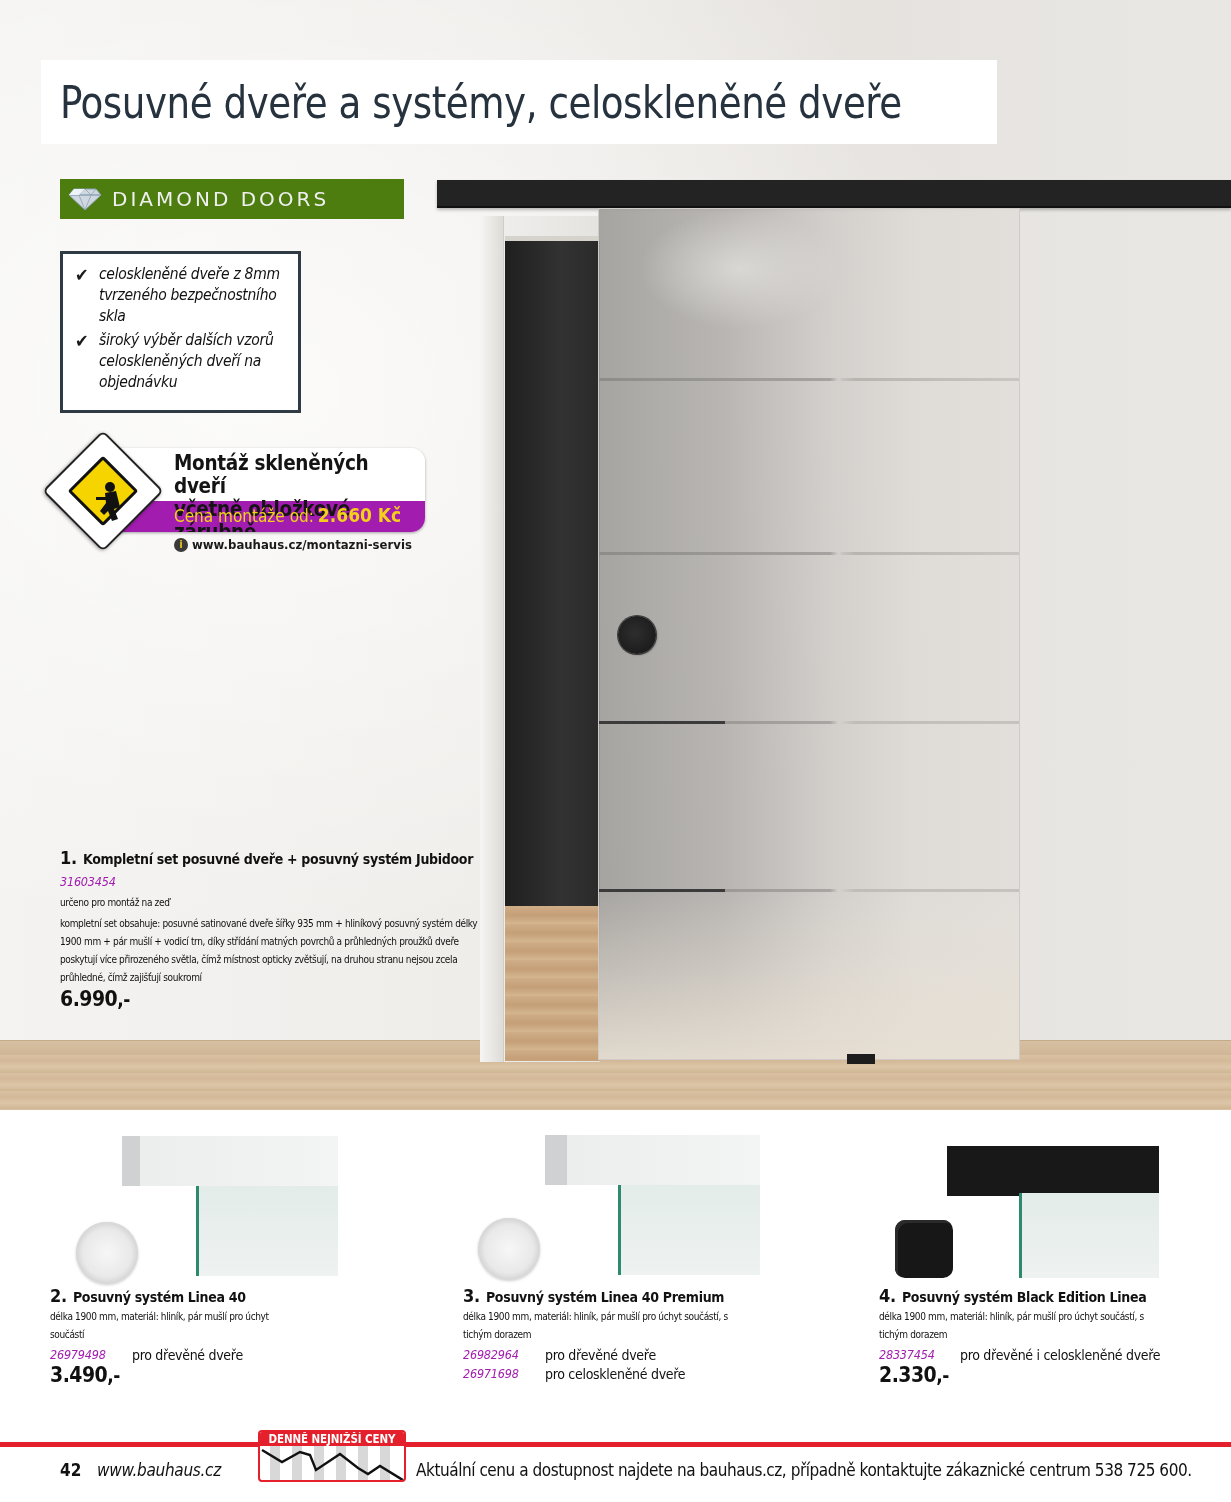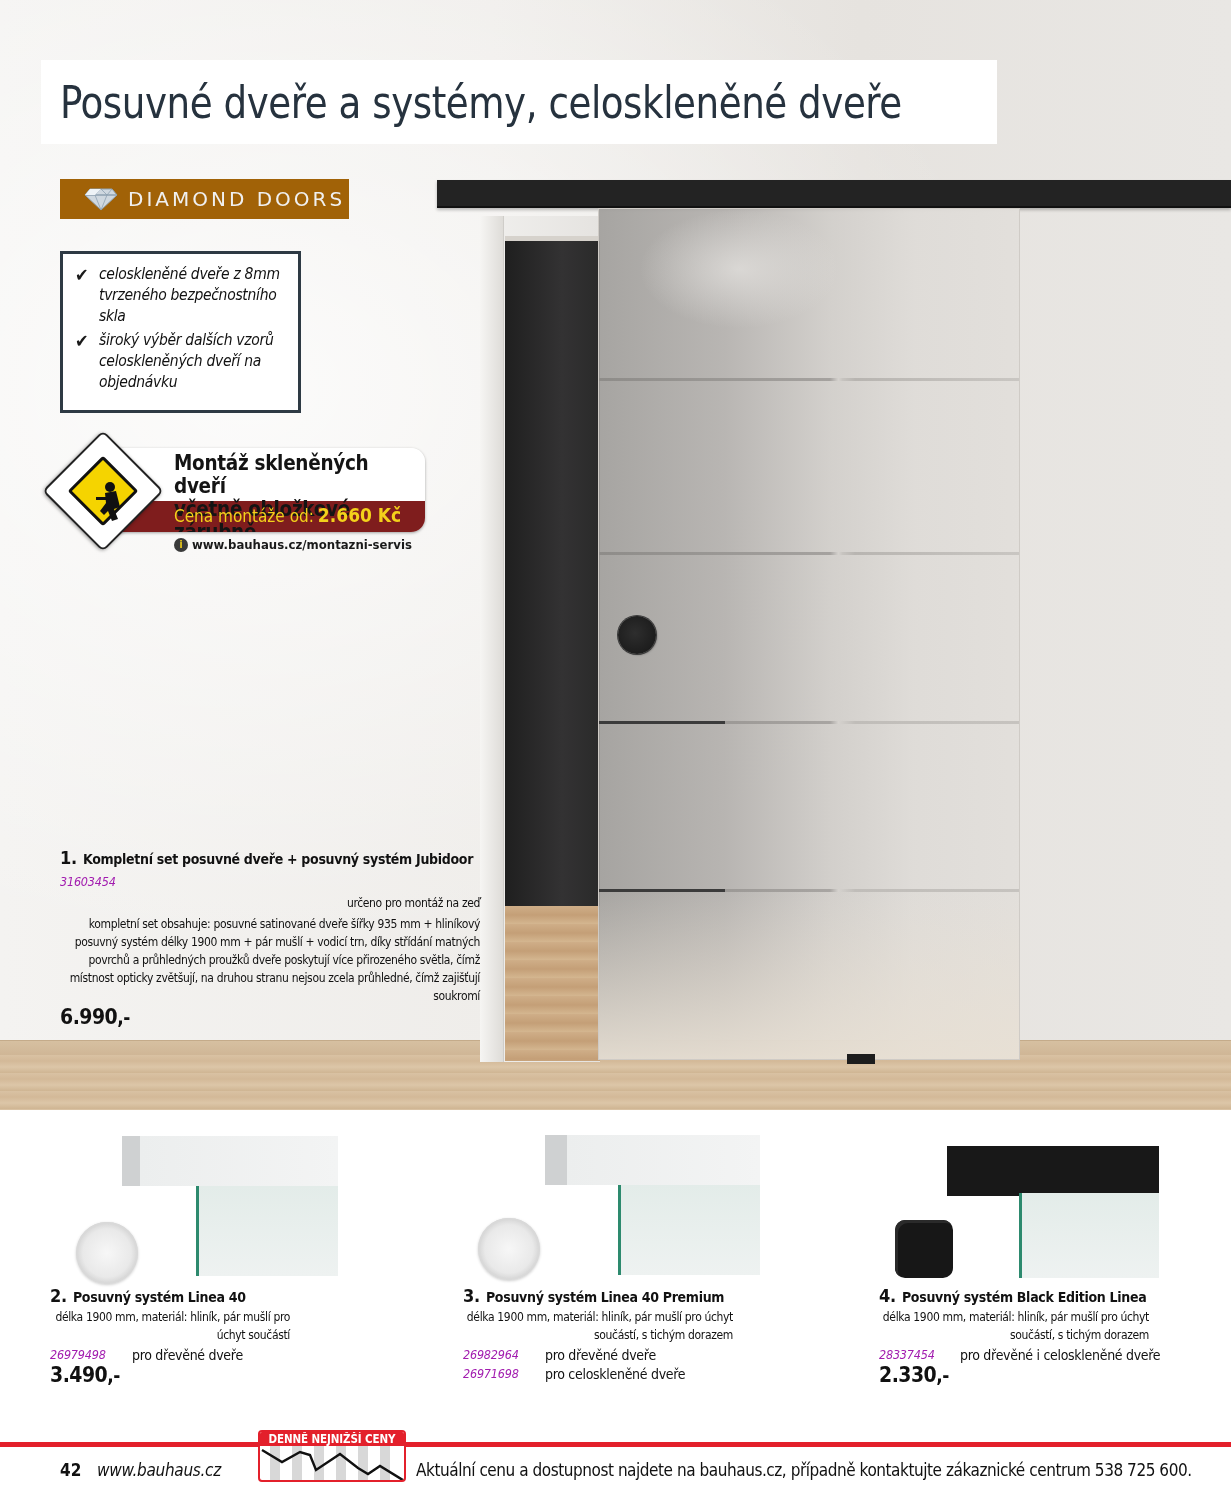--- a/index.html
+++ b/index.html
@@ -82,22 +82,22 @@
       background: #ffffff; display: flex; align-items: center; padding-left: 19px;
     }
     .title-box h1 {
       font-family: "DejaVu Sans Condensed", "Liberation Sans Narrow", "Liberation Sans", sans-serif;
       font-weight: normal; font-size: 45px; letter-spacing: -0.5px; color: #26323e;
       transform: scaleX(0.92); transform-origin: left center; white-space: nowrap;
     }
 
     
     .brand-logo {
-      position: absolute; left: 60px; top: 179px; width: 289px; height: 40px;
-      background: #a16207; display: flex; align-items: center; padding-left: 24px;
+      position: absolute; left: 60px; top: 179px; width: 344px; height: 40px;
+      background: #4d7c0f; display: flex; align-items: center; padding-left: 8px;
     }
     .brand-logo .gem { width: 34px; height: 24px; margin-right: 10px; }
     .brand-logo .brand-name {
       color: #f0f0f0; font-family: "DejaVu Sans", "Liberation Sans", sans-serif; font-size: 20px;
       letter-spacing: 3px; font-weight: normal;
     }
 
     
     .features {
       position: absolute; left: 60px; top: 251px; width: 241px; height: 162px;
@@ -117,21 +117,21 @@
     .install .panel {
       position: absolute; left: 60px; top: 8px; width: 313px; height: 84px;
       border-radius: 0 14px 14px 0; overflow: hidden;
       box-shadow: 0 1px 3px rgba(0,0,0,0.35);
     }
     .install .panel .top {
       height: 53px; background: #ffffff; padding: 4px 0 0 62px;
       font-weight: bold; font-size: 20.5px; line-height: 23px; color: #141414; letter-spacing: -0.3px;
     }
     .install .panel .bottom {
-      height: 31px; background: #7f1d1d; padding: 3px 0 0 62px; color: #f3d11b; font-size: 17px;
+      height: 31px; background: #a21caf; padding: 3px 0 0 62px; color: #f3d11b; font-size: 17px;
     }
     .install .panel .bottom b { font-size: 19px; font-weight: bold; margin-left: 4px; }
     .install .url {
       position: absolute; left: 122px; top: 97px; font-size: 13px; font-weight: bold; color: #1a1a1a;
       display: flex; align-items: center;
     }
     .install .url .info-icon {
       display: inline-block; width: 14px; height: 14px; border-radius: 50%; background: #3a3a3a; color: #f3d11b;
       font-size: 10px; line-height: 14px; text-align: center; margin-right: 4px; font-weight: bold;
     }
@@ -148,21 +148,21 @@
       position: absolute; left: 20px; top: 15px; width: 64px; height: 82px; pointer-events: none;
     }
 
     
     .p1 {
       position: absolute; left: 60px; top: 847px; width: 420px;
     }
     .p-title { font-size: 14px; font-weight: bold; color: #111; letter-spacing: -0.3px; white-space: nowrap; }
     .p-title .num { font-size: 18px; margin-right: 2px; }
     .p-code { font-style: italic; font-size: 12.5px; color: #a21caf; margin-top: 4px; letter-spacing: -0.2px; }
-    .p-text { font-size: 12px; line-height: 18px; color: #111; letter-spacing: -0.35px; text-align: right; }
+    .p-text { font-size: 10px; line-height: 18px; color: #111; letter-spacing: -0.35px; }
     .price { font-weight: bold; font-size: 21px; color: #111; letter-spacing: -0.5px; }
     .price .dash { font-size: 19px; }
     .p1 .p-code { margin-top: 6px; }
     .p1 .note { margin-top: 5px; }
     .p1 .desc { margin-top: 3px; }
     .p1 .price { margin-top: 0; }
 
     
     .prod {
       position: absolute; top: 1130px;

